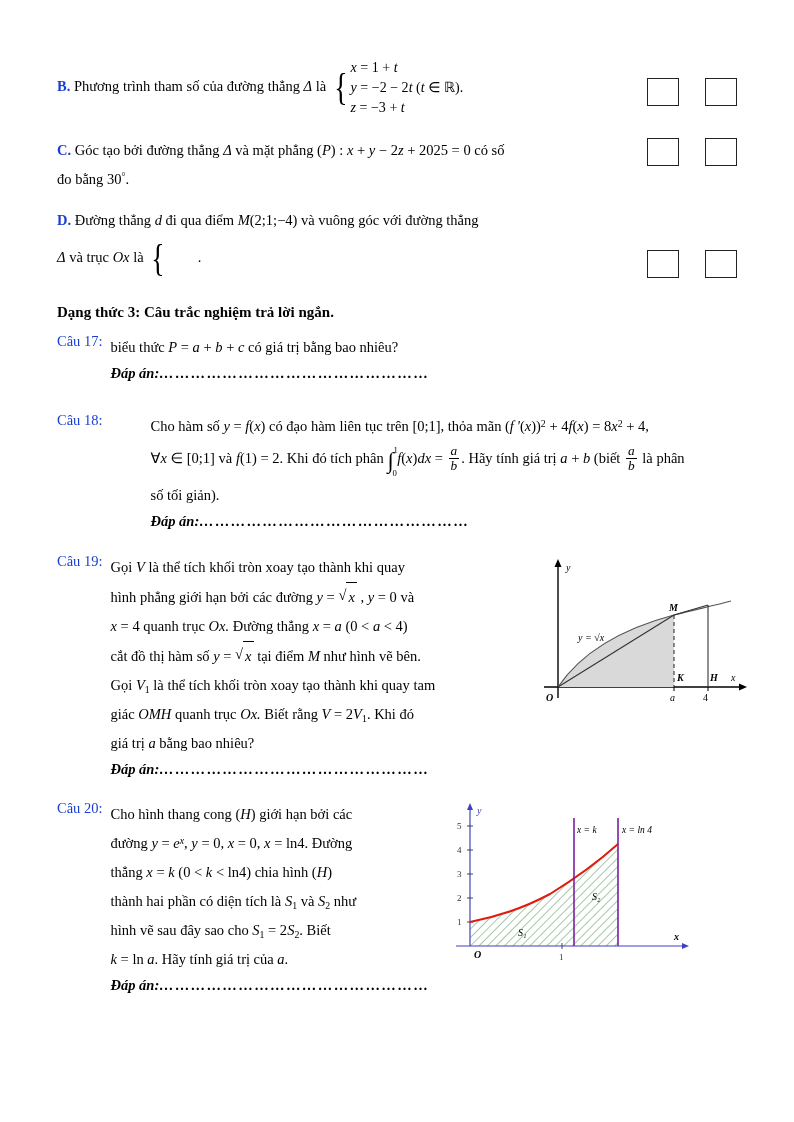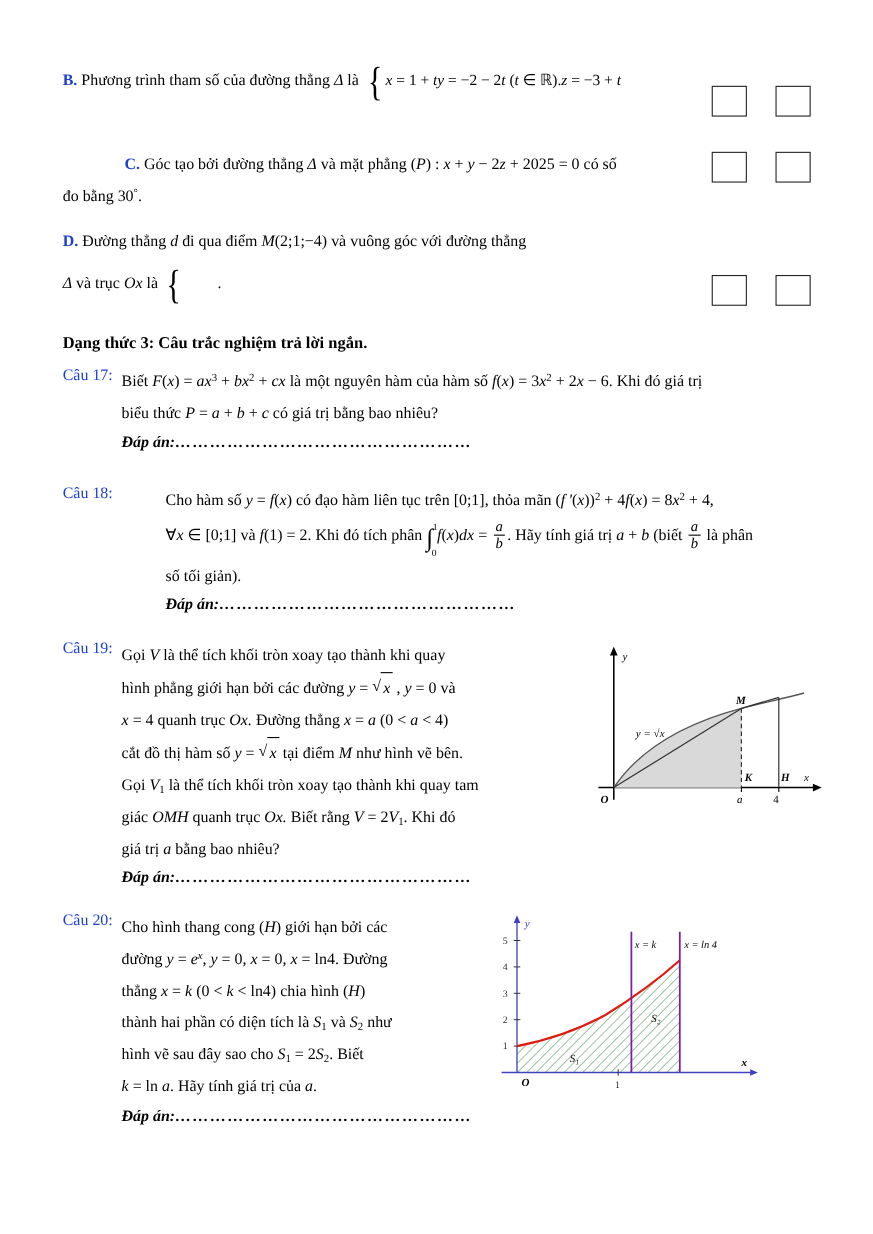--- a/index.html
+++ b/index.html
@@ -73,21 +73,21 @@
   }
   .sys .brace {
     font-size: 2.55em;
     line-height: 0.85;
     font-family: "Liberation Serif", serif;
     transform: scaleX(0.75);
     margin-right: 1px;
   }
   .sys .rows {
     display: flex;
-    flex-direction: row;
+    flex-direction: column;
     justify-content: center;
     line-height: 1.42;
     font-size: 0.97em;
   }
 
   
   .ansboxes {
     position: absolute;
     right: 0;
     display: flex;
@@ -160,21 +160,21 @@
           </span>
         </span>
       </div>
       <div class="ansboxes" style="top:20px;">
         <div class="abox"></div>
         <div class="abox"></div>
       </div>
     </div>
 
     <div class="block" style="min-height:56px; margin-top:14px;">
-      <div style="width:560px;text-align:center;" class="line">
+      <div style="width:560px;" class="line">
         <span class="bold blue">C.</span>
         <span> Góc tạo bởi đường thẳng <span class="it">Δ</span> và mặt phẳng <span>(<span class="it">P</span>)</span> : <span class="it">x</span> + <span class="it">y</span> − 2<span class="it">z</span> + 2025 = 0 có số</span>
       </div>
       <div style="width:560px;" class="line">
         đo bằng 30<sup>°</sup>.
       </div>
       <div class="ansboxes" style="top:2px;">
         <div class="abox"></div>
         <div class="abox"></div>
       </div>
@@ -196,23 +196,20 @@
         <div class="abox"></div>
         <div class="abox"></div>
       </div>
     </div>
 
     <div class="section-title">Dạng thức 3: Câu trắc nghiệm trả lời ngắn.</div>
 
     <div class="q-row" style="margin-top:12px;">
       <div class="q-label">Câu 17:</div>
       <div class="q-body">
-        <div class="line">
-          Biết <span class="it">F</span>(<span class="it">x</span>) = <span class="it">ax</span><sup>3</sup> + <span class="it">bx</span><sup>2</sup> + <span class="it">cx</span> là một nguyên hàm của hàm số <span class="it">f</span>(<span class="it">x</span>) = 3<span class="it">x</span><sup>2</sup> + 2<span class="it">x</span> − 6. Khi đó giá trị
-        </div>
         <div class="line">
           biểu thức <span class="it">P</span> = <span class="it">a</span> + <span class="it">b</span> + <span class="it">c</span> có giá trị bằng bao nhiêu?
         </div>
         <div class="dap-an">
           <span>Đáp án:</span><span class="dots">……………………………………………</span>
         </div>
       </div>
     </div>
 
     <div class="q-row" style="margin-top:30px;gap:40px;">

